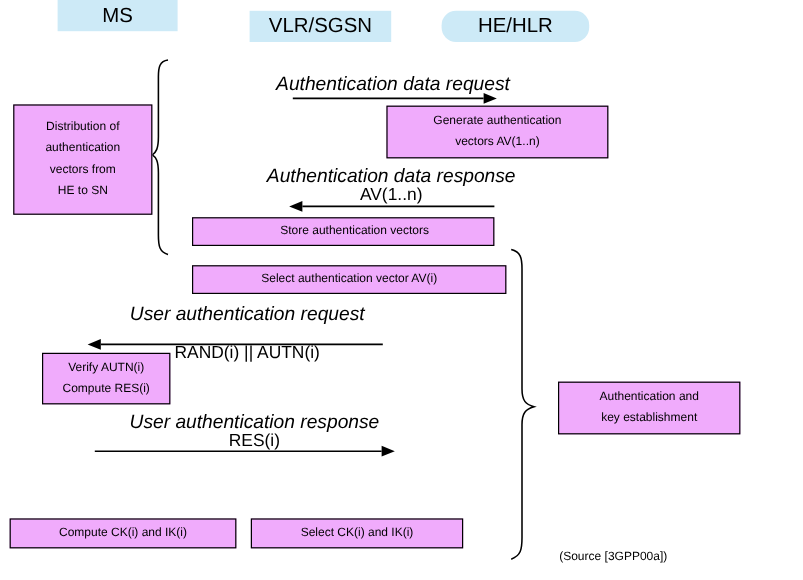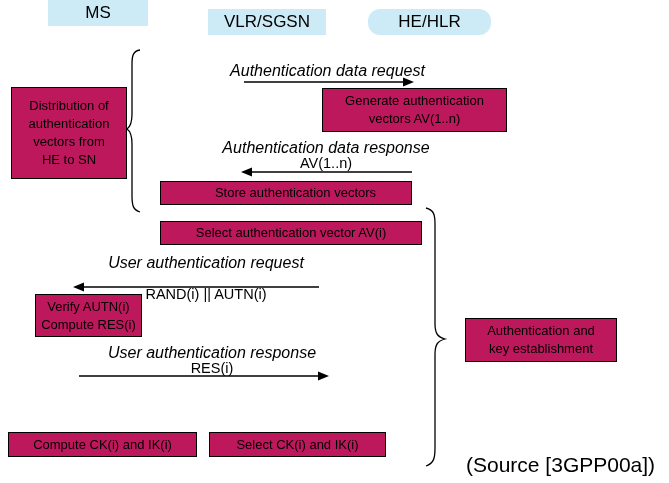--- a/index.html
+++ b/index.html
@@ -26,23 +26,23 @@
     font-size: 17px;
     line-height: 26px;
     text-align: center;
     color: #000;
     white-space: nowrap;
   }
 
   
   .box {
     border: 1.3px solid #000000;
-    background: #be185d;
+    background: #f0abfc;
     box-sizing: border-box;
-    font-size: 13px;
+    font-size: 10px;
     line-height: 18px;
     text-align: center;
     display: flex;
     flex-direction: column;
     align-items: center;
     justify-content: center;
     color: #000;
   }
   .box span { display: block; white-space: nowrap; }
 
@@ -58,21 +58,21 @@
   .msg-plain {
     font-size: 14.5px;
     line-height: 17px;
     text-align: center;
     white-space: nowrap;
     color: #000;
   }
 
   
   .source-note {
-    font-size: 21px;
+    font-size: 10px;
     line-height: 19px;
     white-space: nowrap;
     color: #000;
   }
 
   svg { display: block; overflow: visible; }
   .stroke { fill: none; stroke: #000000; stroke-width: 1.3; }
   .arrowfill { fill: #000000; }
 </style>
 </head>

